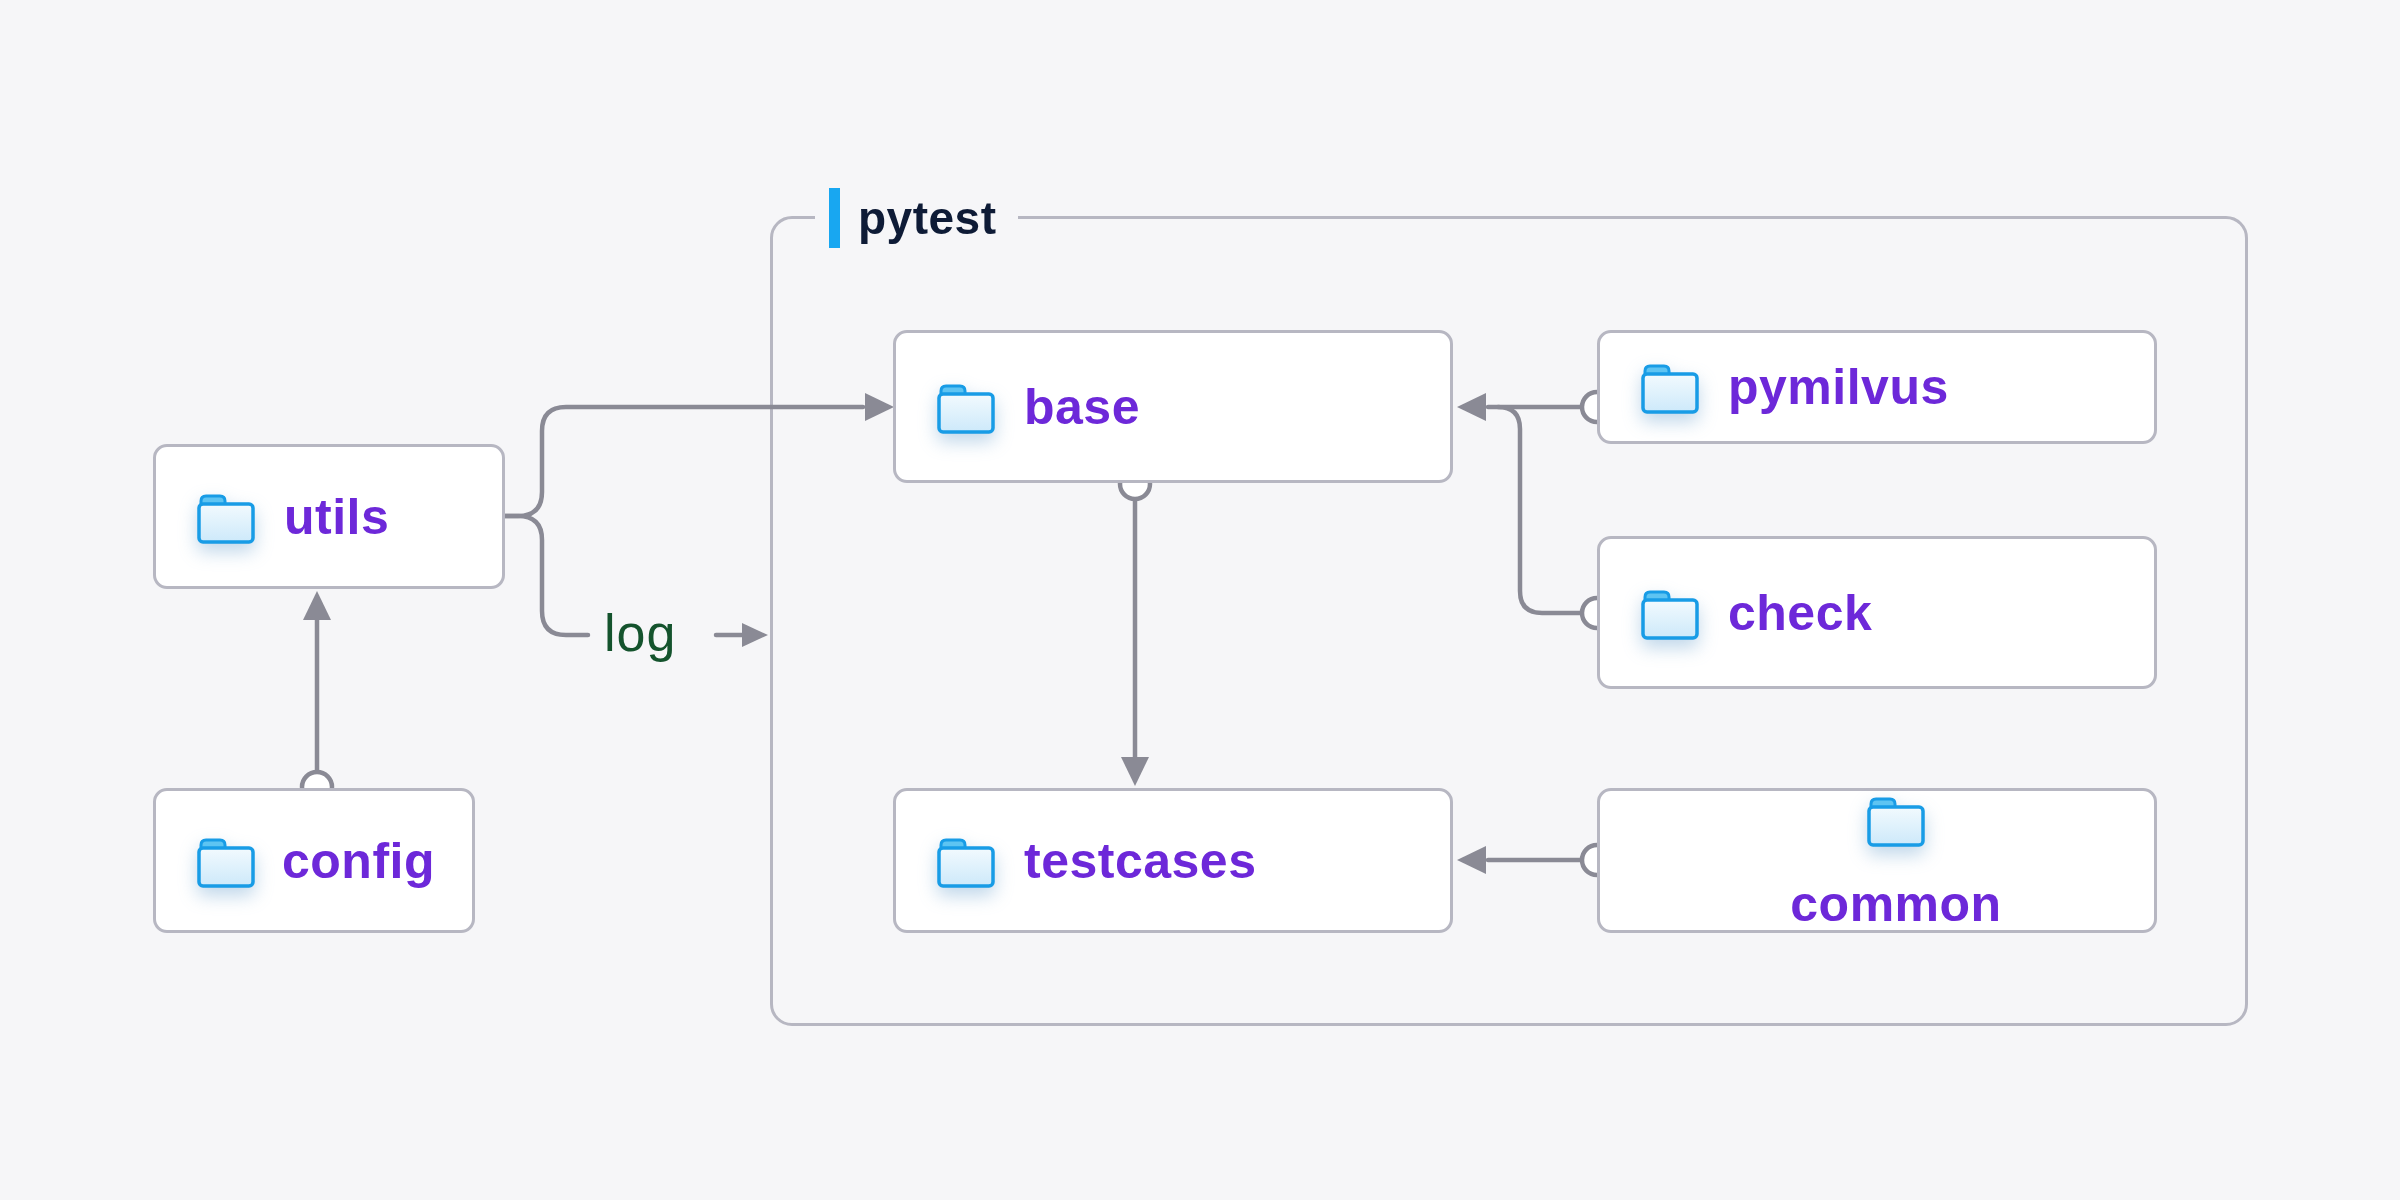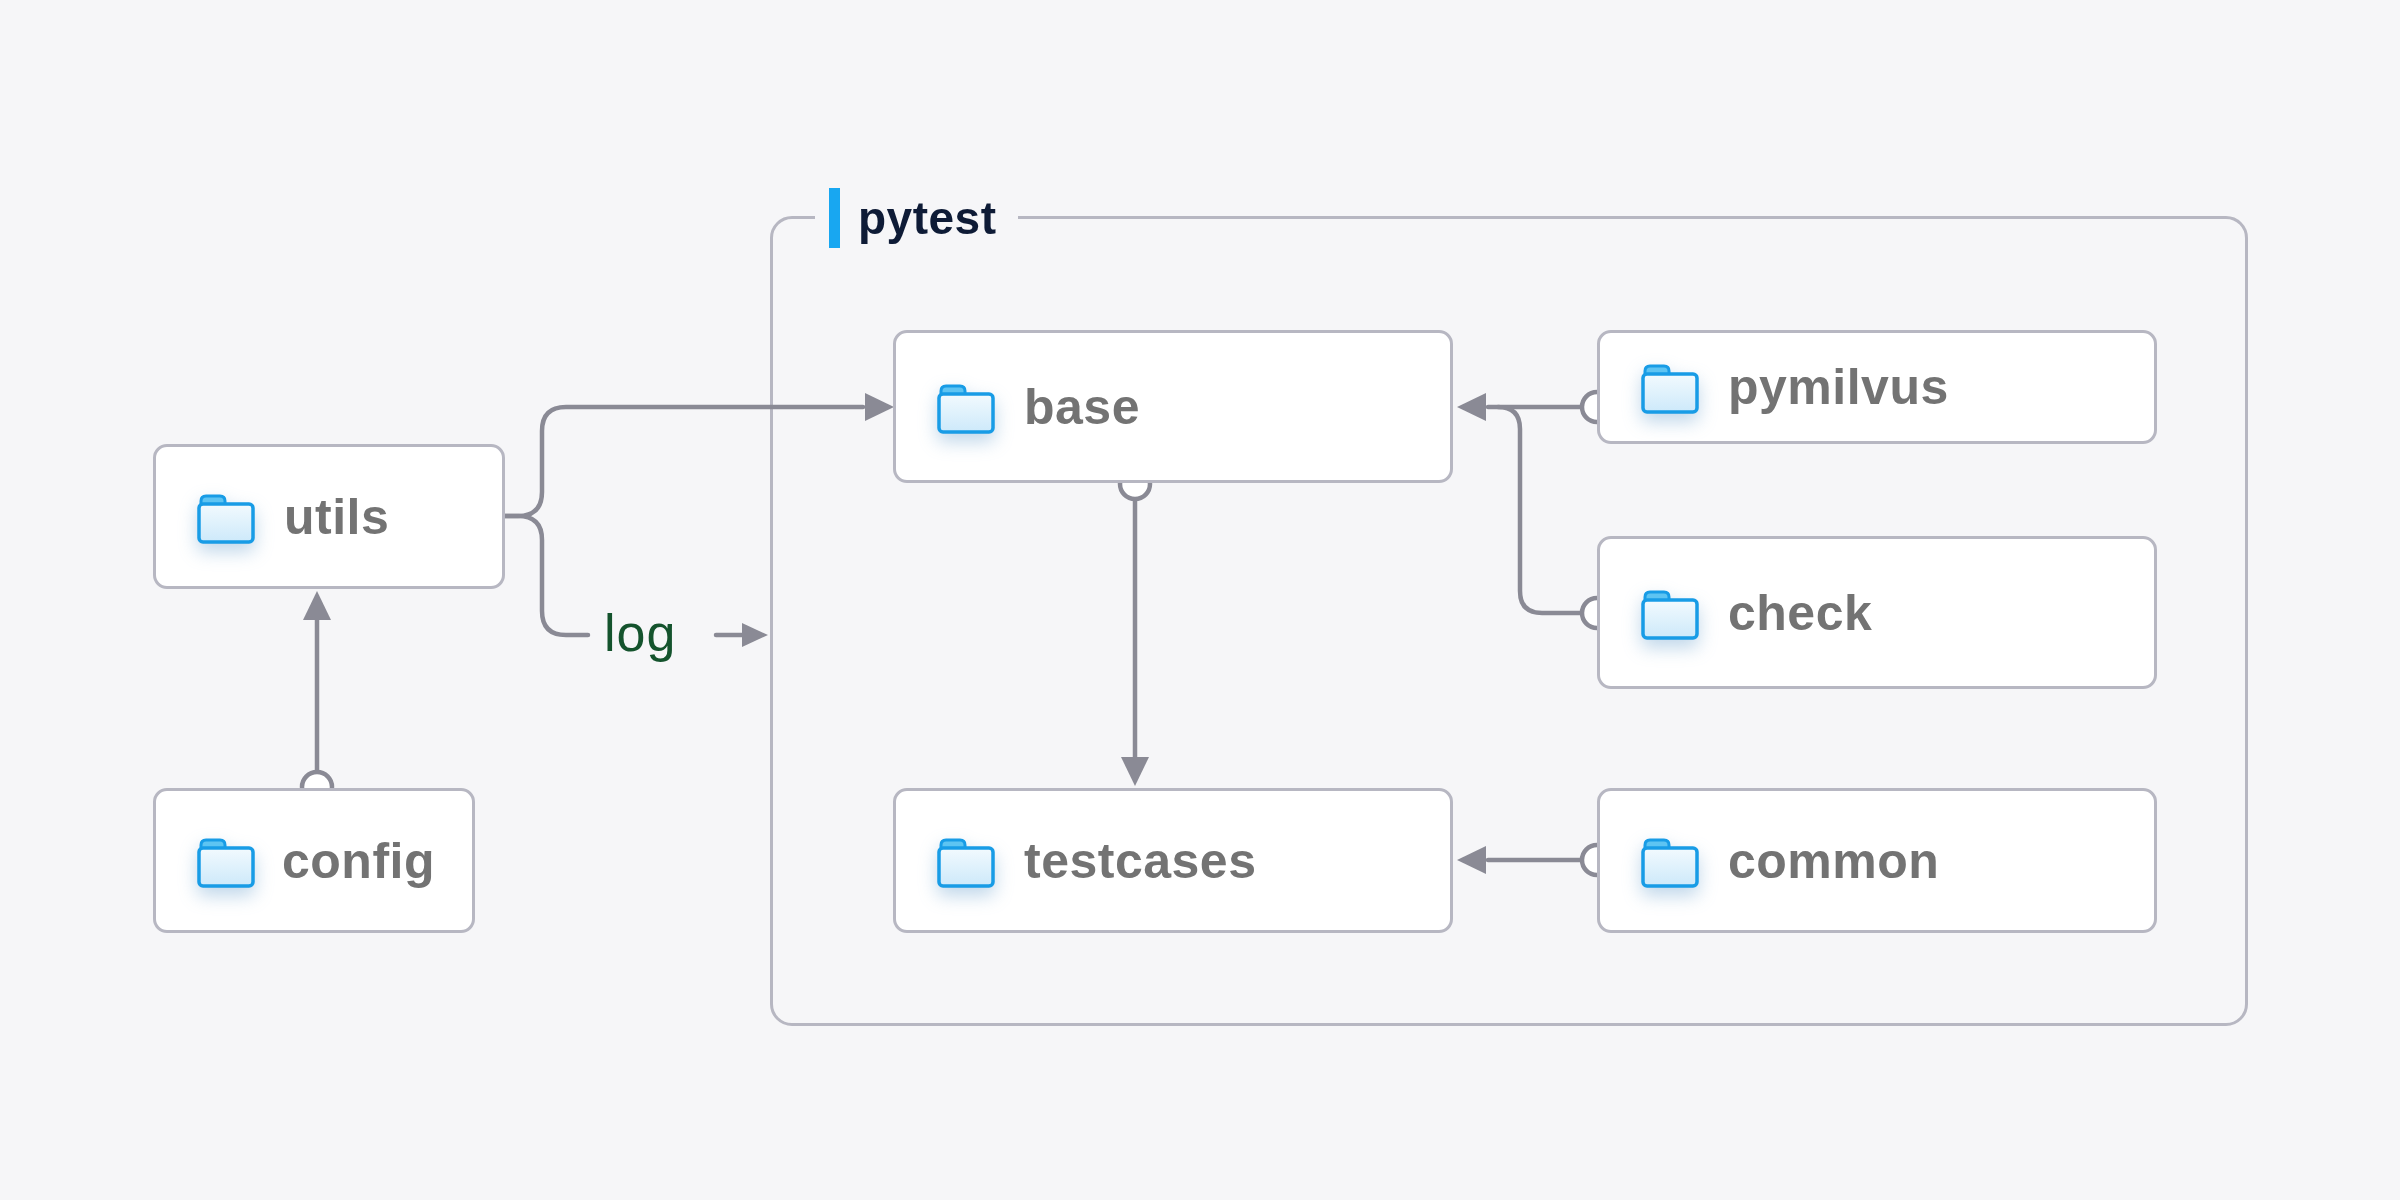--- a/index.html
+++ b/index.html
@@ -50,36 +50,36 @@
     background: #ffffff;
     border: 3px solid #b7b7c2;
     border-radius: 14px;
     box-sizing: border-box;
     display: flex; align-items: center;
     padding-left: 38px;
     gap: 26px;
   }
   .node .node-label {
     font-size: 50px; font-weight: 700;
-    color: #737373;
+    color: #6d28d9;
     letter-spacing: 0.5px;
     white-space: nowrap;
   }
   .node .folder-svg {
     flex: 0 0 auto;
     filter: drop-shadow(0px 8px 9px rgba(90, 150, 200, 0.38));
   }
 
   #node-utils     { left: 153px;  top: 444px; width: 352px; height: 145px; }
   #node-config    { left: 153px;  top: 788px; width: 322px; height: 145px; gap: 24px; }
   #node-base      { left: 893px;  top: 330px; width: 560px; height: 153px; }
   #node-pymilvus  { left: 1597px; top: 330px; width: 560px; height: 114px; }
   #node-check     { left: 1597px; top: 536px; width: 560px; height: 153px; }
   #node-testcases { left: 893px;  top: 788px; width: 560px; height: 145px; }
-  #node-common    { left: 1597px; top: 788px; width: 560px; height: 145px; }
+  #node-common    { left: 1597px; top: 788px; width: 560px; height: 145px; flex-direction: column; }
 
   
   .connectors {
     position: absolute;
     left: 0; top: 0;
     width: 2400px; height: 1200px;
     pointer-events: none;
   }
   .edge-path {
     fill: none;

